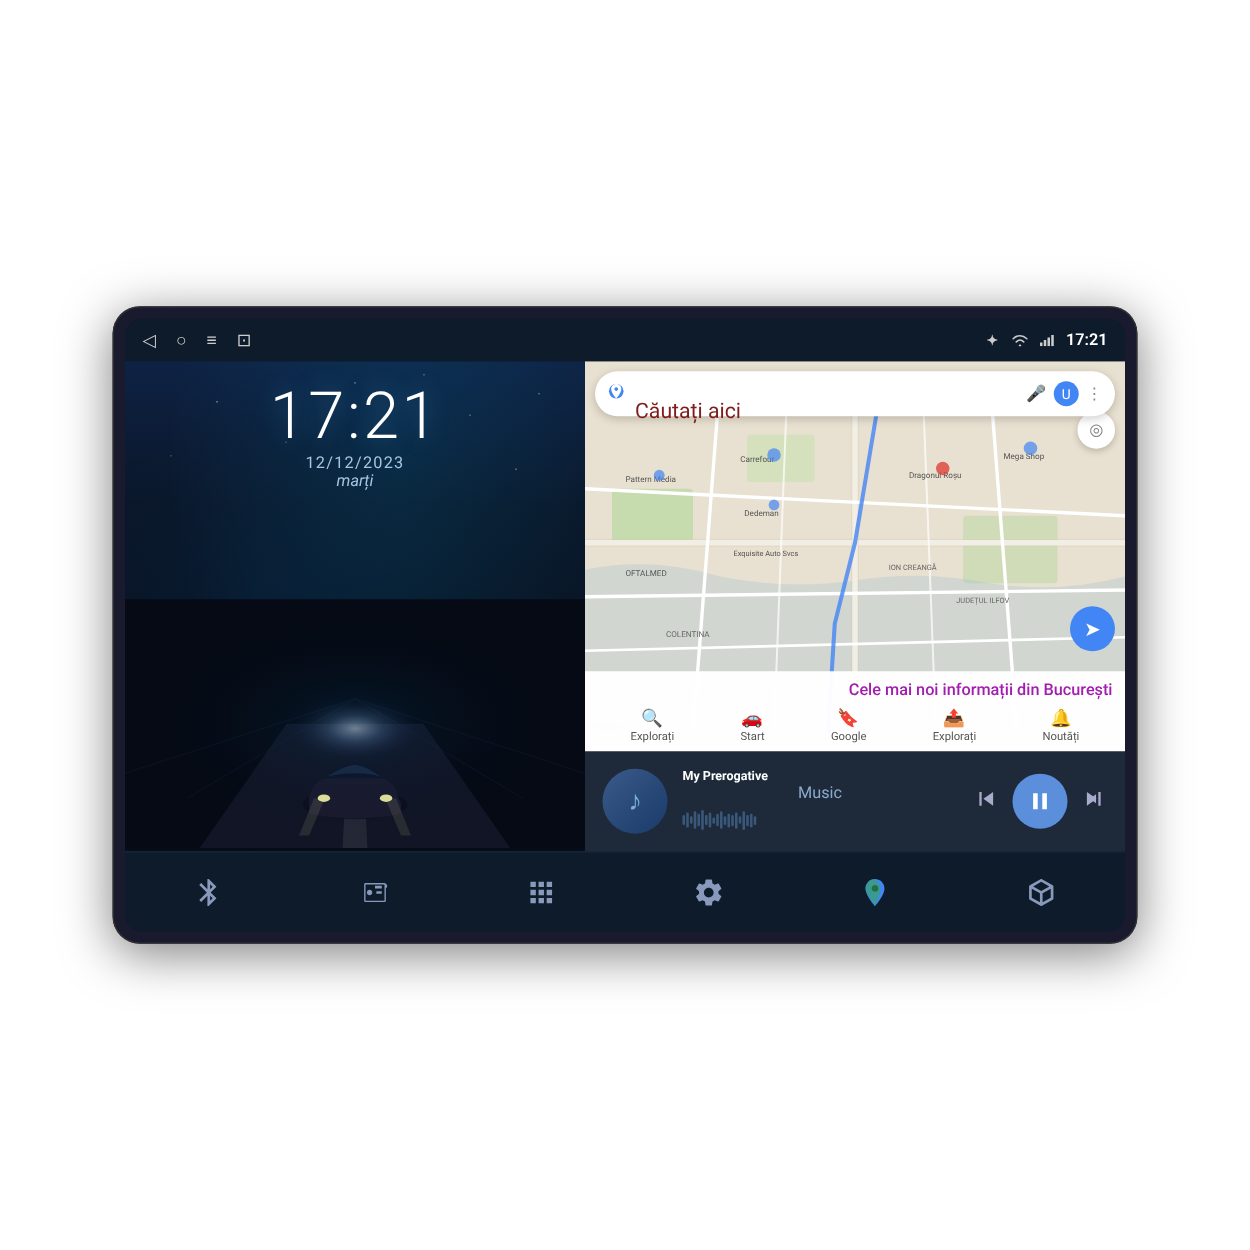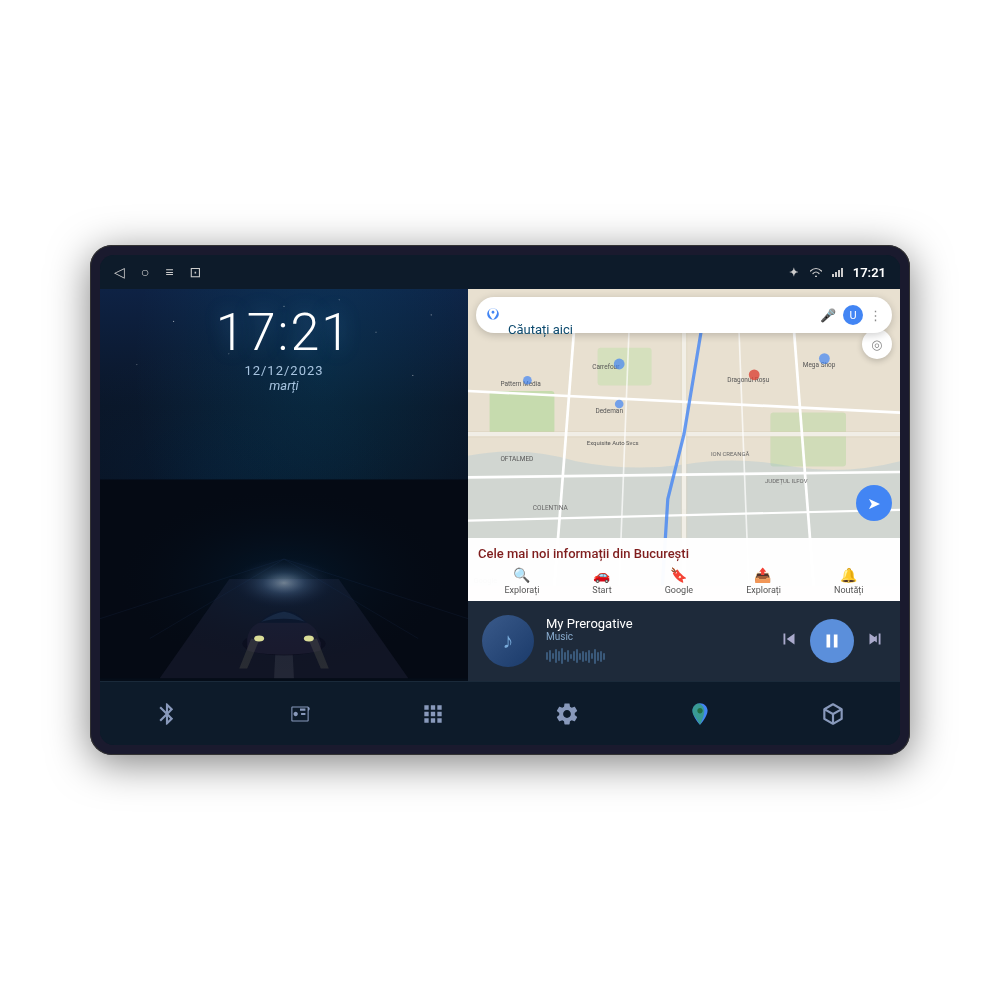--- a/index.html
+++ b/index.html
@@ -197,22 +197,22 @@
       z-index: 10;
     }
 
     .map-pin-icon {
       color: #4285f4;
       font-size: 14px;
     }
 
     .map-search-text {
       flex: 1;
-      color: #0c4a6e;
-      font-size: 13px;
+      color: #7f1d1d;
+      font-size: 17px;
       margin-top: 28px;
     }
 
     .map-search-icons {
       display: flex;
       gap: 6px;
       align-items: center;
     }
 
     
@@ -228,22 +228,23 @@
       position: absolute;
       bottom: 0;
       left: 0; right: 0;
       background: rgba(255,255,255,0.97);
       padding: 8px 10px 6px;
     }
 
     .map-info-title {
       font-size: 13px;
       font-weight: 500;
-      color: #7f1d1d;
+      color: #a21caf;
       margin-bottom: 6px;
+      text-align: right;
     }
 
     .map-info-tabs {
       display: flex;
       gap: 0;
       justify-content: space-around;
     }
 
     .map-tab {
       display: flex;
@@ -287,27 +288,28 @@
       font-size: 22px;
       flex-shrink: 0;
     }
 
     .music-info {
       flex: 1;
     }
 
     .music-title {
       color: #fff;
-      font-size: 13px;
-      font-weight: 400;
+      font-size: 10px;
+      font-weight: 700;
     }
 
     .music-subtitle {
       color: #88aacc;
-      font-size: 10px;
+      font-size: 13px;
+      text-align: center;
     }
 
     .music-waveform {
       display: flex;
       align-items: center;
       gap: 1px;
       height: 20px;
       margin-top: 4px;
     }
 

